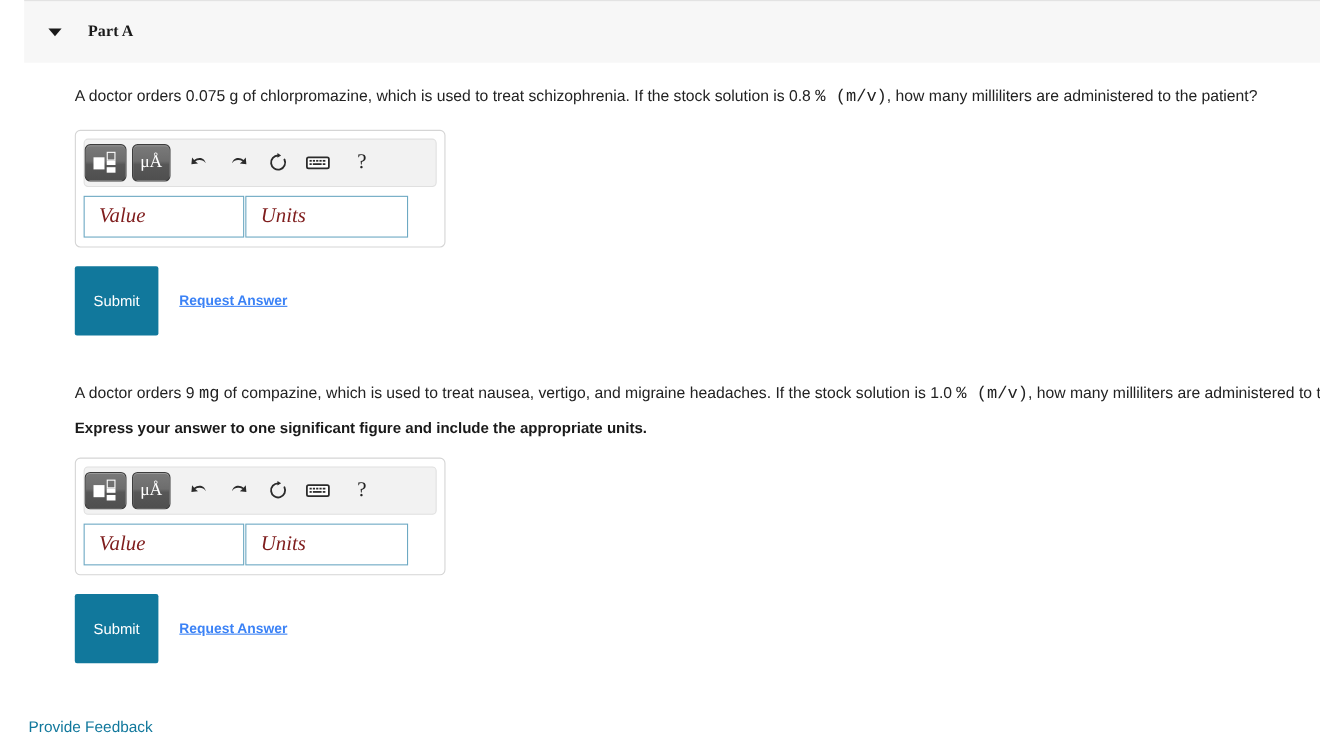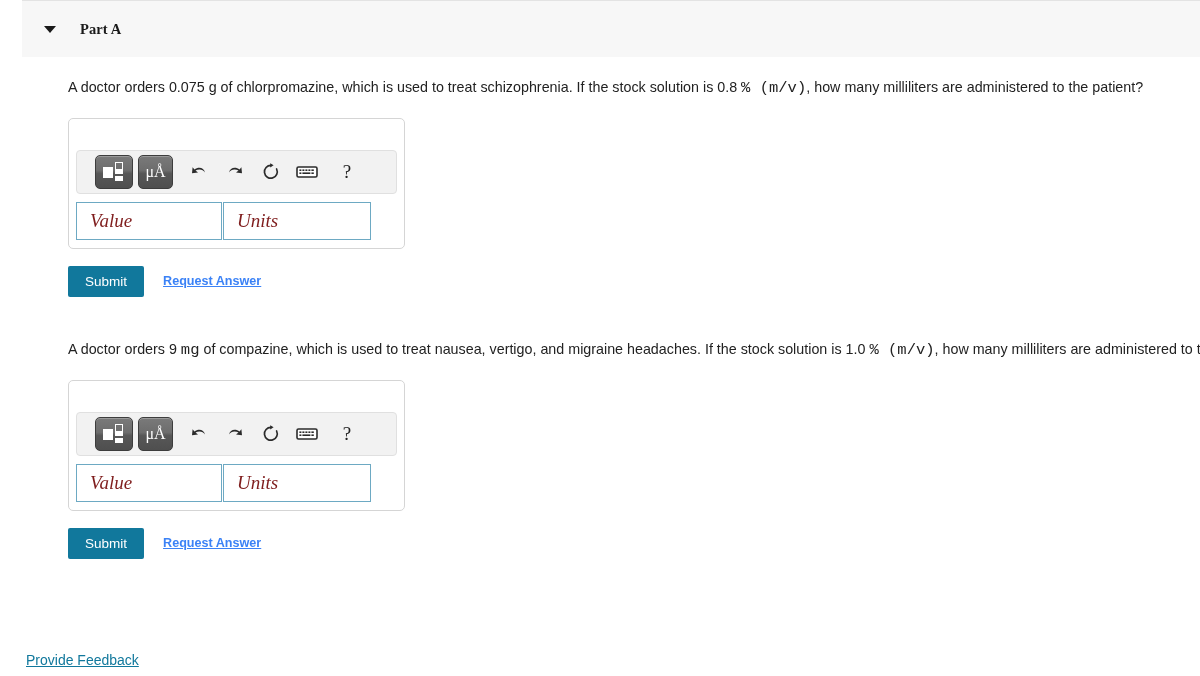--- a/index.html
+++ b/index.html
@@ -77,23 +77,22 @@
     padding: 7px 7px 8px 7px;
     background: #ffffff;
   }
   .toolbar {
     background: #f2f2f2;
     border: 1px solid #e0e0e0;
     border-radius: 4px;
     height: 44px;
     display: flex;
     align-items: center;
-    padding-left: 18px;
+    padding-left: 0;
     box-sizing: border-box;
-    margin-top: 24px;
   }
   .tool-btn {
     width: 36px;
     height: 32px;
     border-radius: 5px;
     background: linear-gradient(to bottom, #7a7a7a 0%, #6d6d6d 45%, #575757 55%, #4f4f4f 100%);
     border: 1px solid #3d3d3d;
     box-shadow: inset 0 1px 0 rgba(255,255,255,0.25);
     display: flex;
     align-items: center;
@@ -172,40 +171,39 @@
     display: flex;
     align-items: center;
     margin-top: 17px;
   }
   .submit-btn {
     background: #11789c;
     color: #ffffff;
     font-size: 13.5px;
     border: none;
     border-radius: 2px;
-    padding: 8px 17px;
+    padding: 24px 17px;
     cursor: pointer;
     font-family: "Liberation Sans", sans-serif;
   }
   .request-link {
     margin-left: 19px;
     color: #3b82f6;
     font-size: 12.6px;
     font-weight: bold;
     text-decoration: underline;
     cursor: pointer;
   }
 
   .feedback-link {
     position: absolute;
     left: 26px;
     top: 652px;
     color: #11789c;
     font-size: 14px;
-    text-decoration: underline;
     cursor: pointer;
   }
 </style>
 </head>
 <body>
 
 <div class="part-section">
   <div class="part-header">
     <div class="disclosure-caret"></div>
     <div class="part-title">Part A</div>
@@ -281,20 +279,21 @@
   </div>
 </div>
 
 <div class="part-section" style="margin-top:22px;">
 
   <div class="part-body">
     <div class="question-text">
       <span>A doctor orders 9 </span><span class="mathy">mg</span><span> of compazine, which is used to treat nausea, vertigo, and migraine headaches. If the stock solution is 1.0 </span><span class="mathy">% (m/v)</span><span>, how many milliliters are administered to the patient?</span>
     </div>
 
+    <div class="instruction">Express your answer to one significant figure and include the appropriate units.</div>
 
     <div class="answer-box">
       <div class="toolbar">
         <div class="tool-btn">
           <span class="tmpl-icon">
             <i class="big"></i>
               <i class="sm"></i>
               <i class="fr-t"></i>
               <i class="fr-b"></i>
           </span>

